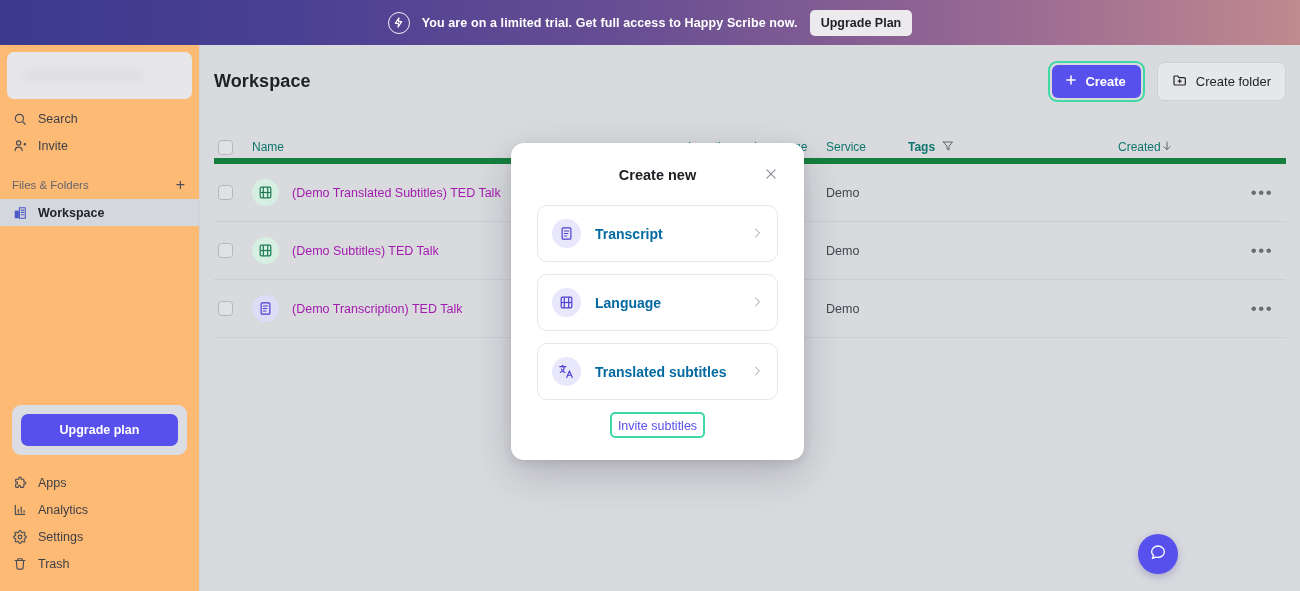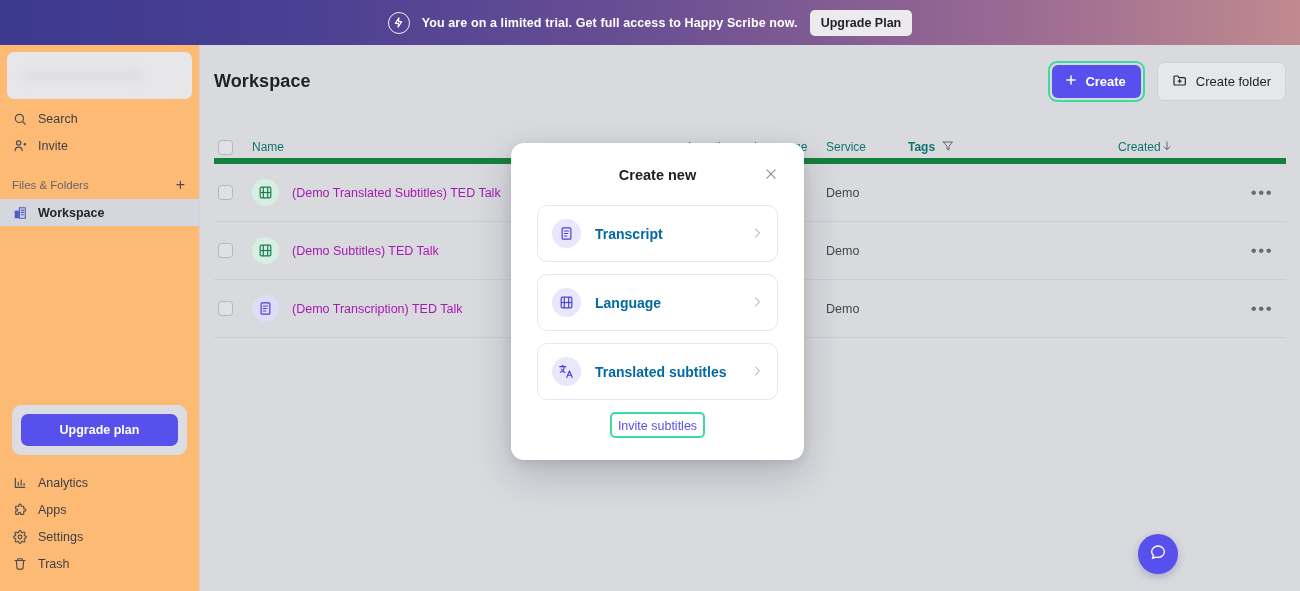--- a/index.html
+++ b/index.html
@@ -258,36 +258,36 @@
 
     <div class="spacer"></div>
 
     <div class="upgrade-card">
       <button class="upgrade-btn">Upgrade plan</button>
     </div>
 
     <div class="nav bottom-nav">
       <div class="nav-item">
         <span class="nav-icon">
+          <svg width="14" height="14" viewBox="0 0 24 24" fill="none" stroke="#4b4d55" stroke-width="1.9" stroke-linejoin="round">
+              <path d="M10 4a2 2 0 1 1 4 0v1.5h3.5a1 1 0 0 1 1 1V10H20a2 2 0 1 1 0 4h-1.5v4.5a1 1 0 0 1-1 1H13V18a2 2 0 1 0-4 0v1.5H5.5a1 1 0 0 1-1-1V14H6a2 2 0 1 0 0-4H4.5V6.5a1 1 0 0 1 1-1H10V4z"></path>
+            </svg>
+        </span>
+        <span>Apps</span>
+      </div>
+      <div class="nav-item">
+        <span class="nav-icon">
           <svg width="14" height="14" viewBox="0 0 24 24" fill="none" stroke="#4b4d55" stroke-width="2" stroke-linecap="round">
               <path d="M4 4v15.5h16"></path>
               <line x1="9" y1="16" x2="9" y2="11"></line>
                <line x1="14" y1="16" x2="14" y2="7"></line>
               <line x1="19" y1="16" x2="19" y2="13"></line>
             </svg>
         </span>
         <span>Analytics</span>
-      </div>
-      <div class="nav-item">
-        <span class="nav-icon">
-          <svg width="14" height="14" viewBox="0 0 24 24" fill="none" stroke="#4b4d55" stroke-width="1.9" stroke-linejoin="round">
-              <path d="M10 4a2 2 0 1 1 4 0v1.5h3.5a1 1 0 0 1 1 1V10H20a2 2 0 1 1 0 4h-1.5v4.5a1 1 0 0 1-1 1H13V18a2 2 0 1 0-4 0v1.5H5.5a1 1 0 0 1-1-1V14H6a2 2 0 1 0 0-4H4.5V6.5a1 1 0 0 1 1-1H10V4z"></path>
-            </svg>
-        </span>
-        <span>Apps</span>
       </div>
       <div class="nav-item">
         <span class="nav-icon">
           <svg width="14" height="14" viewBox="0 0 24 24" fill="none" stroke="#4b4d55" stroke-width="1.9">
             <circle cx="12" cy="12" r="3.2"></circle>
             <path d="M19.4 15a1.6 1.6 0 0 0 .3 1.8l.1.1a2 2 0 1 1-2.8 2.8l-.1-.1a1.6 1.6 0 0 0-1.8-.3 1.6 1.6 0 0 0-1 1.5V21a2 2 0 1 1-4 0v-.1a1.6 1.6 0 0 0-1-1.5 1.6 1.6 0 0 0-1.8.3l-.1.1a2 2 0 1 1-2.8-2.8l.1-.1a1.6 1.6 0 0 0 .3-1.8 1.6 1.6 0 0 0-1.5-1H3a2 2 0 1 1 0-4h.1a1.6 1.6 0 0 0 1.5-1 1.6 1.6 0 0 0-.3-1.8l-.1-.1a2 2 0 1 1 2.8-2.8l.1.1a1.6 1.6 0 0 0 1.8.3H9a1.6 1.6 0 0 0 1-1.5V3a2 2 0 1 1 4 0v.1a1.6 1.6 0 0 0 1 1.5 1.6 1.6 0 0 0 1.8-.3l.1-.1a2 2 0 1 1 2.8 2.8l-.1.1a1.6 1.6 0 0 0-.3 1.8V9a1.6 1.6 0 0 0 1.5 1H21a2 2 0 1 1 0 4h-.1a1.6 1.6 0 0 0-1.5 1z"></path>
             </svg>
         </span>
         <span>Settings</span>
       </div>

